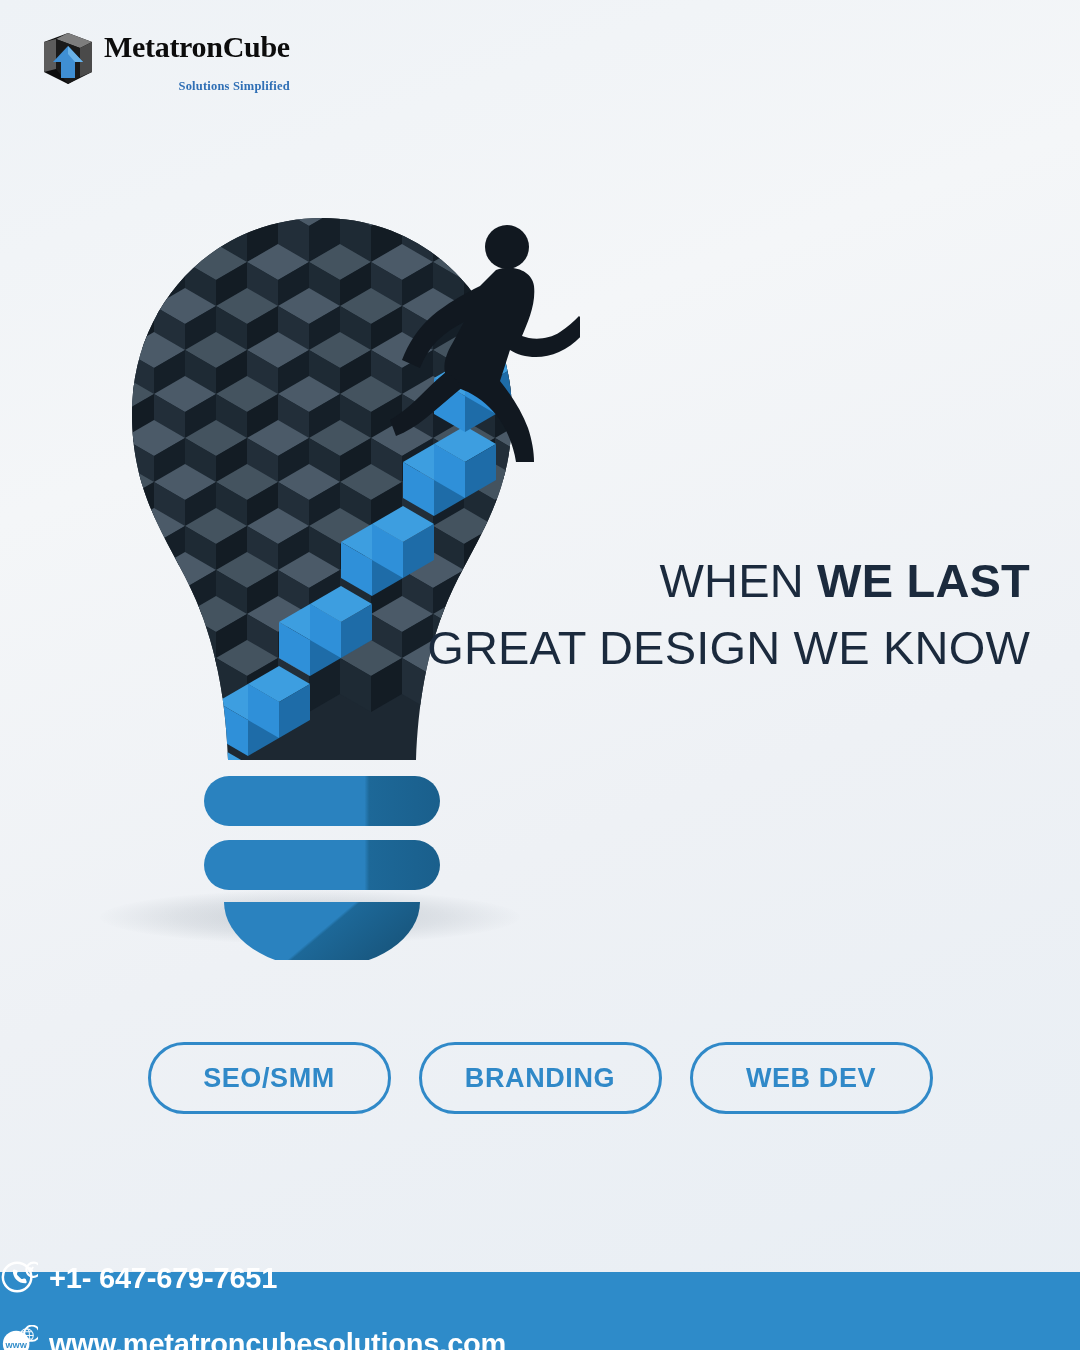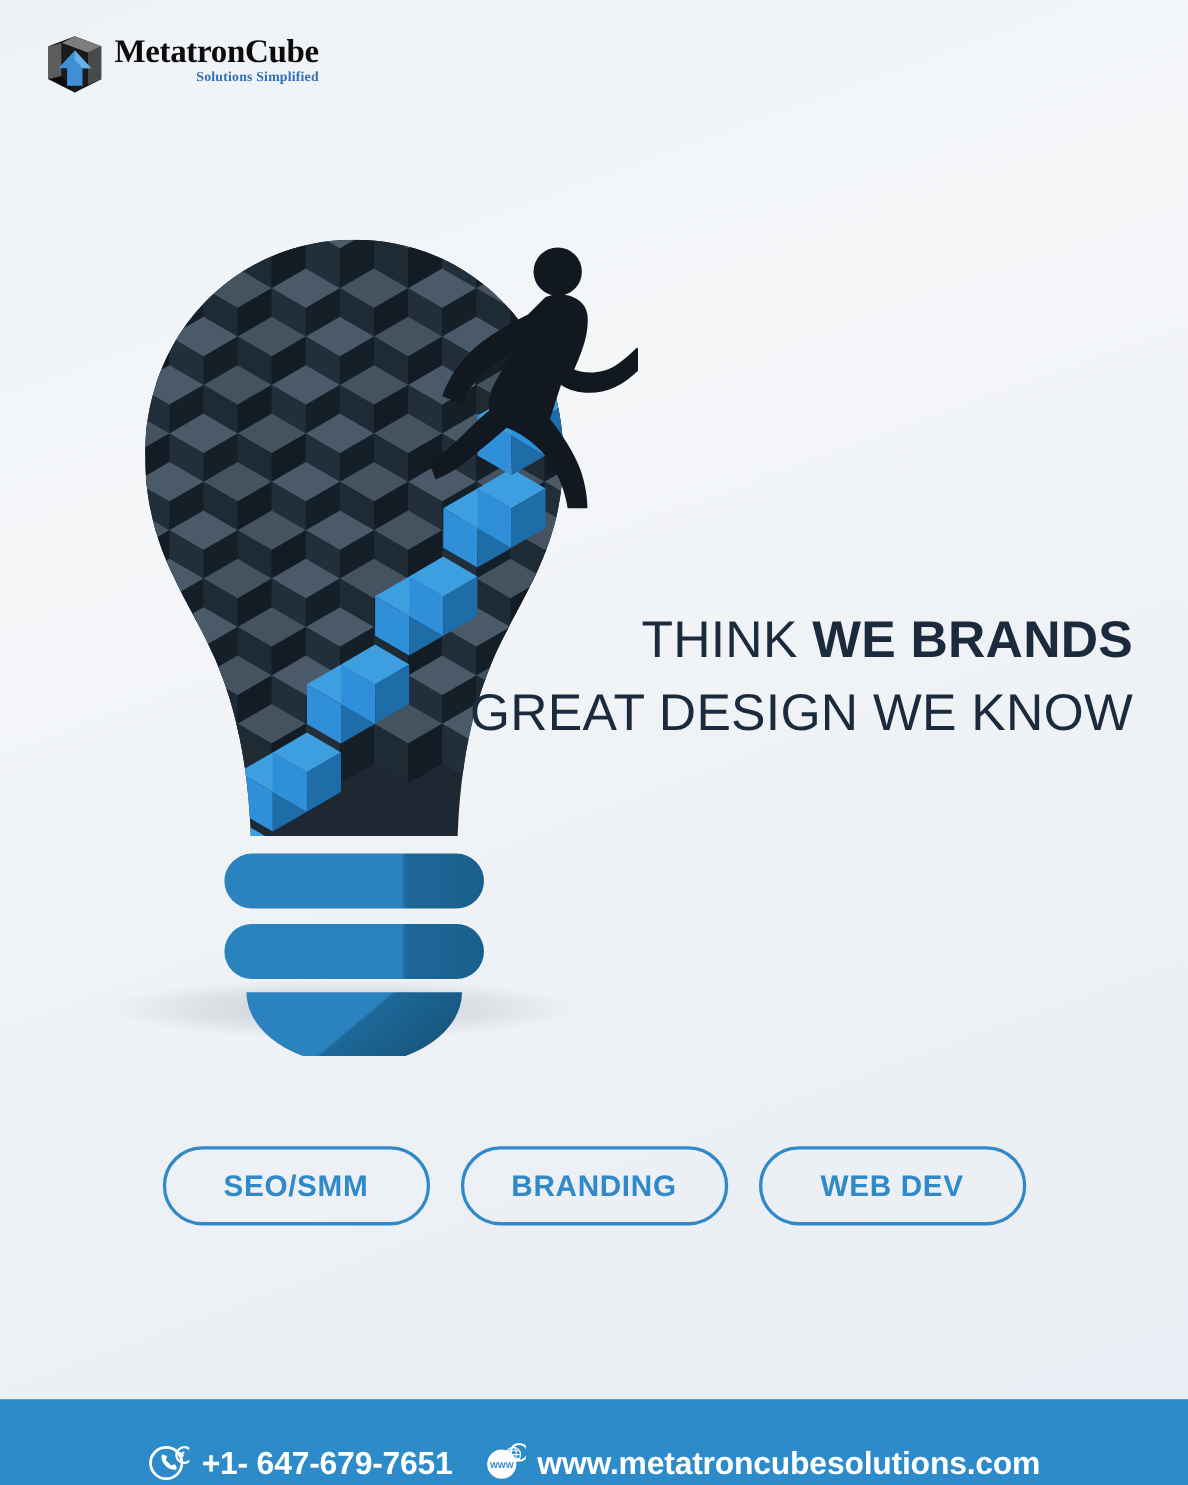--- a/index.html
+++ b/index.html
@@ -21,21 +21,21 @@
   }
   .brand-mark{width:52px;height:54px;display:block;}
   .brand-text{display:flex;flex-direction:column;line-height:1;}
   .brand-name{
     font-family:"Liberation Serif",serif;
     font-weight:bold;font-size:30px;color:#0c0c0c;letter-spacing:-0.3px;
   }
   .brand-tag{
     font-family:"Liberation Serif",serif;
     font-weight:bold;font-style:normal;font-size:12.5px;color:#2f6fb5;
-    letter-spacing:.2px;text-align:right;margin-top:2px;
+    letter-spacing:.2px;text-align:right;margin-top:18px;
   }
 
   
   .bulb-wrap{position:absolute;left:60px;top:200px;width:520px;height:760px;}
   .bulb-shadow{
     position:absolute;left:40px;top:690px;width:420px;height:54px;
     background:radial-gradient(ellipse at 50% 50%,rgba(70,85,100,.22) 0%,rgba(70,85,100,.10) 45%,rgba(70,85,100,0) 72%);
     border-radius:50%;
   }
   .bulb-svg{position:absolute;left:0;top:0;}
@@ -69,21 +69,21 @@
   .tagline{
     position:absolute;left:0;right:0;top:1146px;
     text-align:center;color:#141414;
     font-size:28.5px;line-height:1.32;letter-spacing:-0.1px;
   }
   .tagline b{font-weight:700;}
 
   
   .footer{
     position:absolute;left:0;bottom:0;width:1080px;height:78px;
-    background:#2e8bc9;display:flex;align-items:flex-end;justify-content:center;gap:28px;
+    background:#2e8bc9;display:flex;align-items:flex-start;justify-content:center;gap:28px;flex-direction:column;
   }
   .fitem{display:flex;align-items:center;gap:11px;}
   .fitem-text{
     color:#ffffff;font-size:29px;font-weight:700;letter-spacing:-0.2px;
   }
   .ficon{width:38px;height:38px;display:block;}
 </style>
 </head>
 <body>
 
@@ -719,21 +719,21 @@
                  C382,166 386,154 392,144 L404,122
                  C396,126 386,132 378,140 C370,148 364,158 360,168
                  L342,160 C348,144 358,128 372,116 C386,104 404,94 420,86 Z"></path>
         <path d="M404,186 C392,196 378,208 366,218 C356,226 346,232 336,236
                  L330,220 C340,214 350,206 358,198 C366,190 376,180 386,172 Z"></path>
       </g>
     </svg>
   </div>
 
   <div class="headline">
-    <div class="hl-line"><span>THINK </span><b>WE BRANDS</b></div>
+    <div class="hl-line"><span>WHEN </span><b>WE LAST</b></div>
     <div class="hl-line">GREAT DESIGN WE KNOW</div>
   </div>
 
   <div class="pills">
     <div class="pill">SEO/SMM</div>
     <div class="pill">BRANDING</div>
     <div class="pill">WEB DEV</div>
   </div>
 
 

